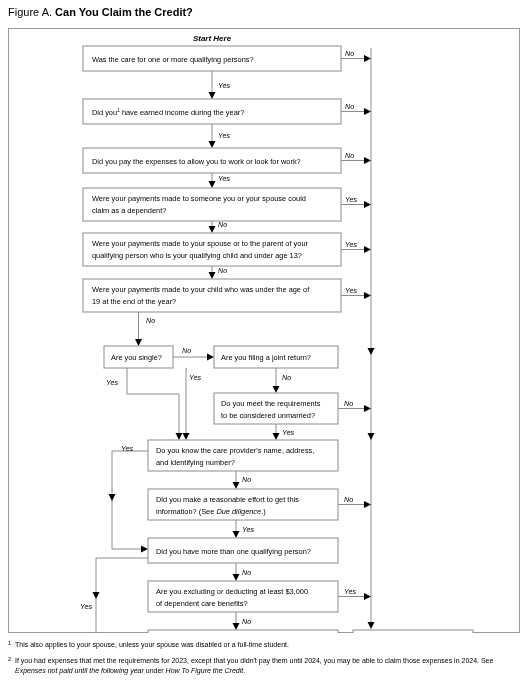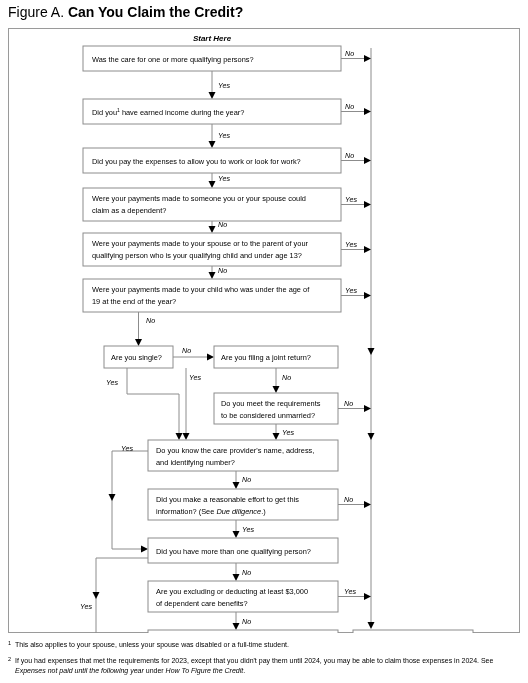--- a/index.html
+++ b/index.html
@@ -12,21 +12,21 @@
     height: 683px;
     font-family: "Liberation Sans", sans-serif;
     color: #000000;
     position: relative;
     overflow: hidden;
   }
   #figure-title {
     position: absolute;
     left: 8px;
     top: 6px;
-    font-size: 14px;
+    font-size: 11px;
     line-height: 12px;
     white-space: nowrap;
   }
   #figure-title .lead { font-weight: normal; }
   #figure-title .strong { font-weight: bold; }
 
   #chart-frame {
     position: absolute;
     left: 8px;
     top: 28px;

